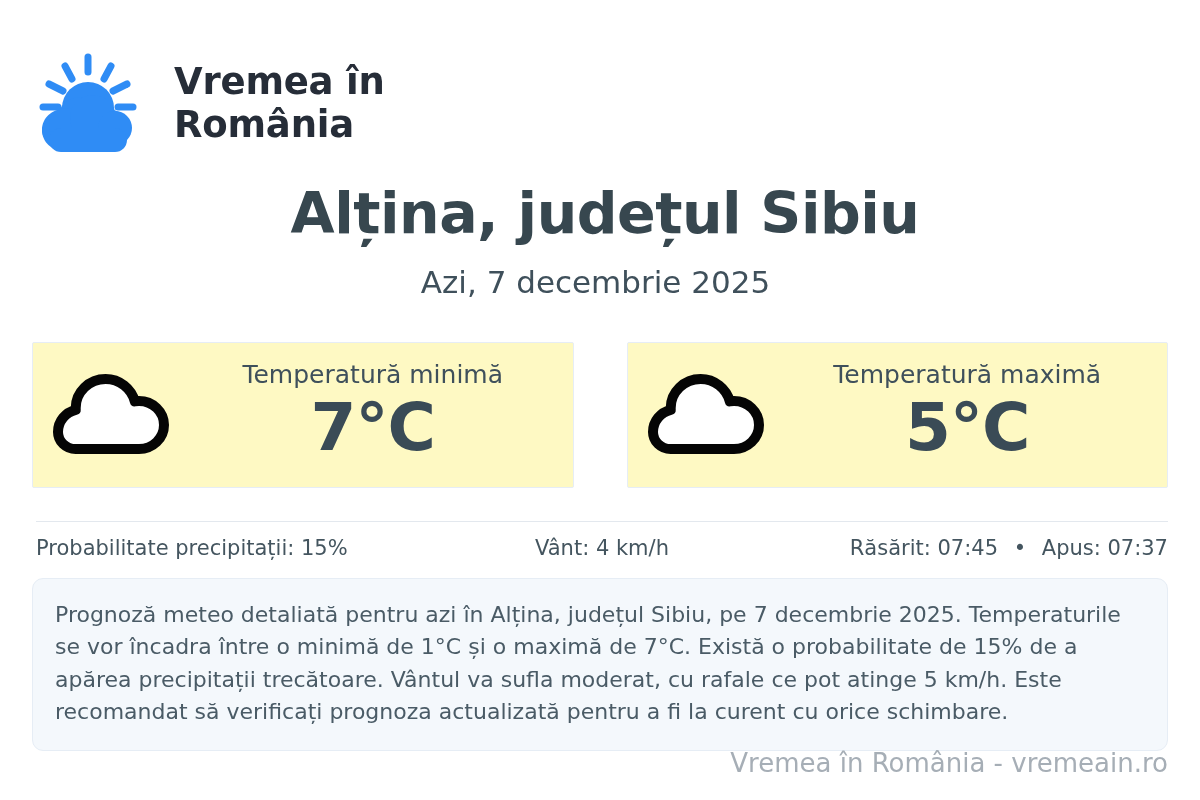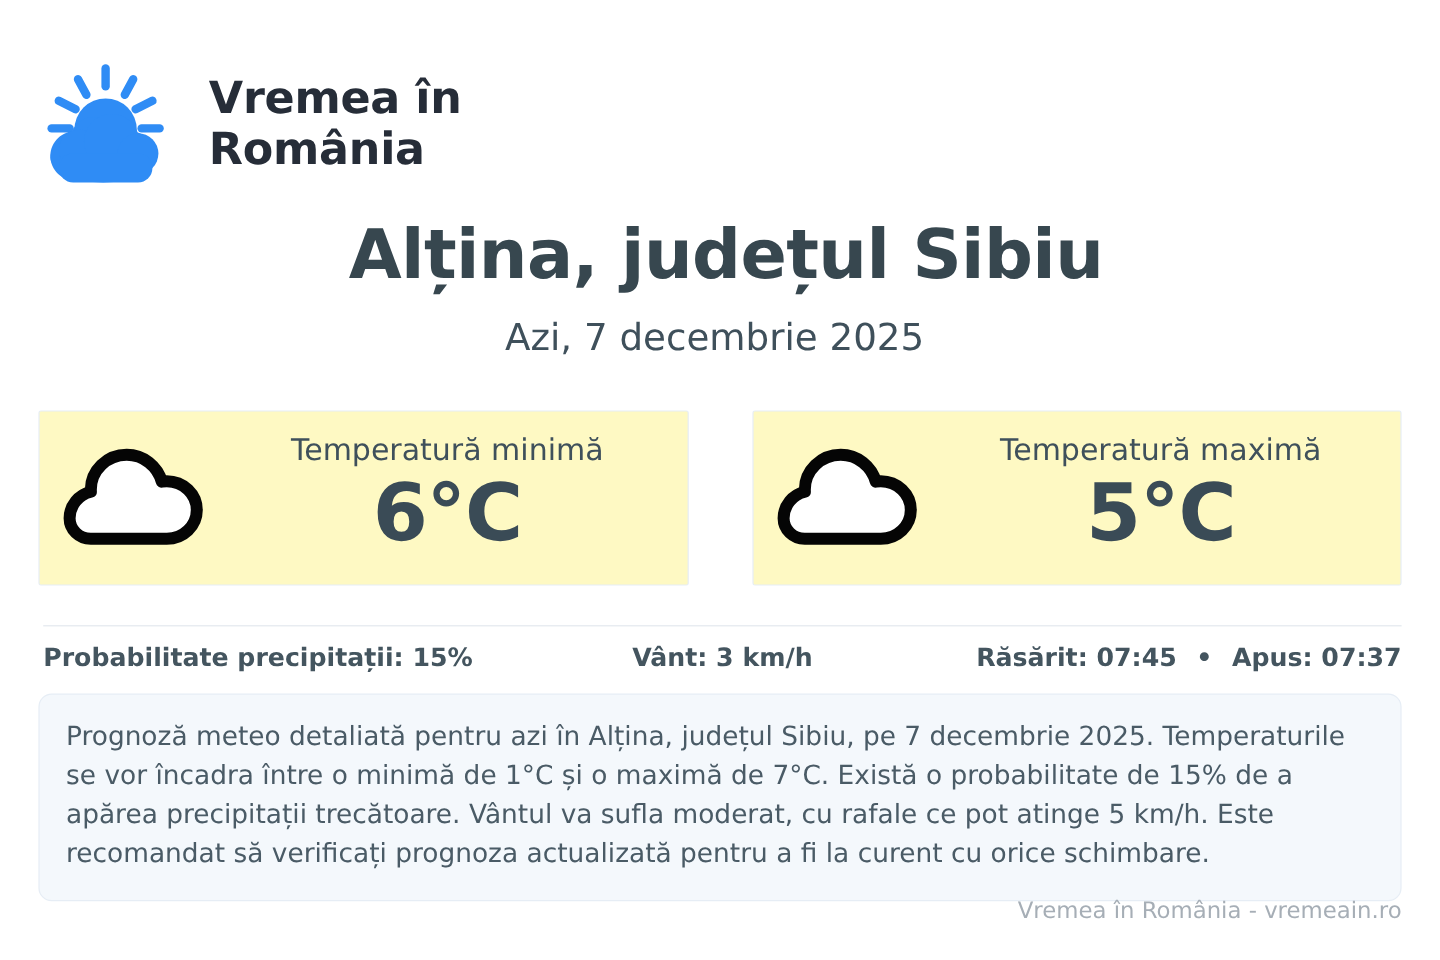--- a/index.html
+++ b/index.html
@@ -135,21 +135,20 @@
   
   .stats {
     position: absolute;
     left: 36px;
     top: 536px;
     width: 1132px;
     display: flex;
     align-items: center;
     font-size: 21px;
     color: #44555f;
-    font-weight: bold;
   }
   .stat {
     flex: 1 1 0;
   }
   .stat.start  { text-align: left; }
   .stat.middle { text-align: center; }
   .stat.end    { text-align: right; }
   .stat .sep {
     display: inline-block;
     margin: 0 9px;
@@ -172,21 +171,21 @@
     color: #4a5b66;
   }
 
   
   .footer {
     position: absolute;
     left: 0;
     top: 748px;
     width: 1168px;
     text-align: right;
-    font-size: 19px;
+    font-size: 26px;
     color: #a6aeb6;
   }
 </style>
 </head>
 <body>
 
 <div class="page">
 
   <div class="logo-row">
     <svg class="logo-mark" viewBox="0 0 104 104">
@@ -215,41 +214,41 @@
   <div class="subtitle">Azi, 7 decembrie 2025</div>
 
   <div class="cards">
 
     <div class="card">
       <svg class="card-icon" viewBox="0 0 122 92">
         <path d="M33 80h56c13.8 0 25-10.7 25-24 0-13.3-11.2-24-25-24-1.4 0-2.8 .1-4.2 .35C81.3 19.6 69.6 10 55.6 10 39.1 10 25.7 23 25.7 39c0 .6 0 1.2 .05 1.8C15.6 43.2 8 52.2 8 62.9 8 72.3 15.9 80 25.6 80z" fill="#ffffff" stroke="#050505" stroke-width="10" stroke-linejoin="round"></path>
       </svg>
       <div class="card-body">
         <div class="card-label">Temperatură minimă</div>
-        <div class="card-value">6°C</div>
+        <div class="card-value">7°C</div>
       </div>
     </div>
 
     <div class="card">
       <svg class="card-icon" viewBox="0 0 122 92">
         <path d="M33 80h56c13.8 0 25-10.7 25-24 0-13.3-11.2-24-25-24-1.4 0-2.8 .1-4.2 .35C81.3 19.6 69.6 10 55.6 10 39.1 10 25.7 23 25.7 39c0 .6 0 1.2 .05 1.8C15.6 43.2 8 52.2 8 62.9 8 72.3 15.9 80 25.6 80z" fill="#ffffff" stroke="#050505" stroke-width="10" stroke-linejoin="round"></path>
       </svg>
       <div class="card-body">
         <div class="card-label">Temperatură maximă</div>
         <div class="card-value">5°C</div>
       </div>
     </div>
 
   </div>
 
   <div class="divider"></div>
 
   <div class="stats">
     <div class="stat start">Probabilitate precipitații: 15%</div>
-    <div class="stat middle">Vânt: 3 km/h</div>
+    <div class="stat middle">Vânt: 4 km/h</div>
     <div class="stat end">
       <span>Răsărit: 07:45</span>
       <span class="sep">•</span>
       <span>Apus: 07:37</span>
     </div>
   </div>
 
   <div class="description">Prognoză meteo detaliată pentru azi în Alțina, județul Sibiu, pe 7 decembrie 2025. Temperaturile se vor încadra între o minimă de 1°C și o maximă de 7°C. Există o probabilitate de 15% de a apărea precipitații trecătoare. Vântul va sufla moderat, cu rafale ce pot atinge 5 km/h. Este recomandat să verificați prognoza actualizată pentru a fi la curent cu orice schimbare.</div>
 
   <div class="footer">Vremea în România - vremeain.ro</div>

